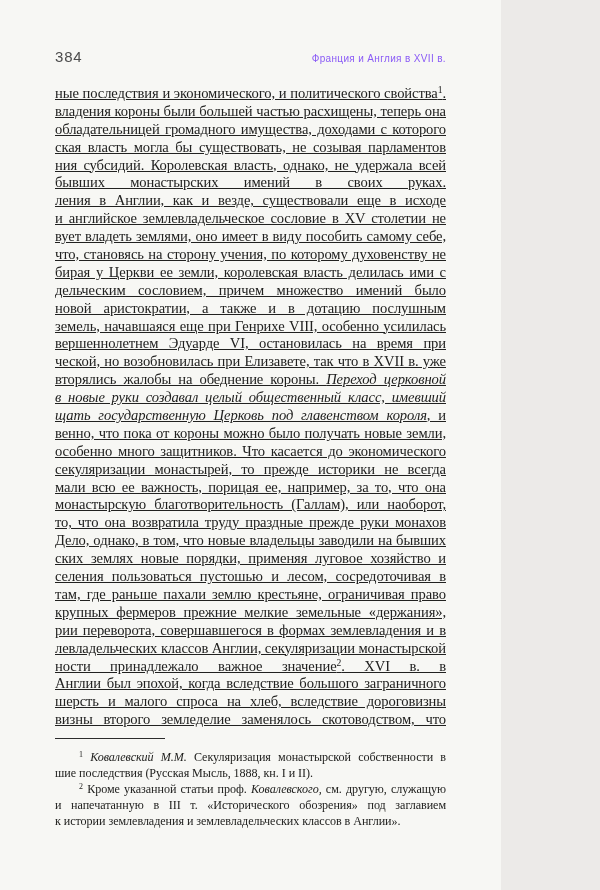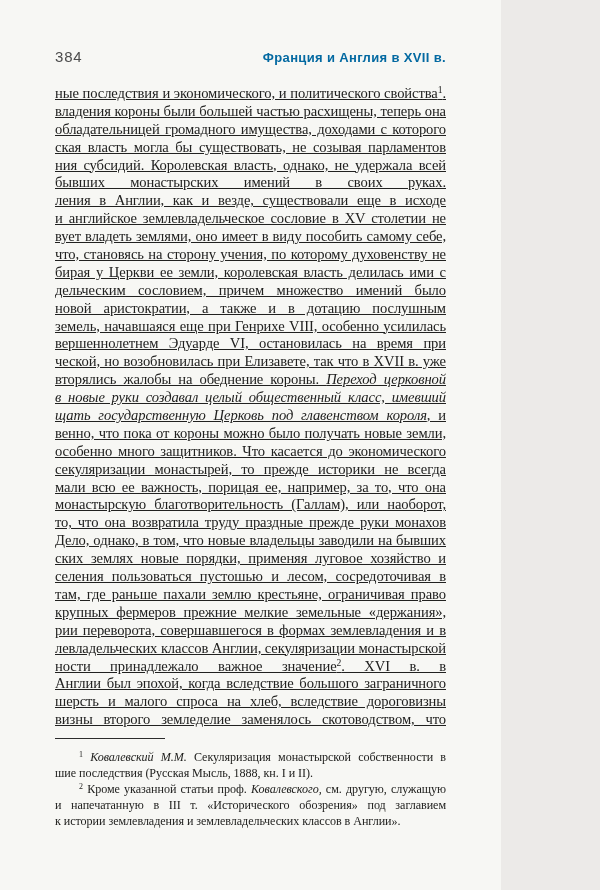--- a/index.html
+++ b/index.html
@@ -19,21 +19,21 @@
   }
   .running-header {
     display: flex;
     justify-content: space-between;
     align-items: baseline;
     font-family: "Liberation Sans", sans-serif;
     color: #4c4c4c;
     height: 19px;
   }
   .pagenum { font-size: 15px; letter-spacing: 0.8px; }
-  .runhead { font-size: 13px; letter-spacing: 0.35px; color: #0369a1; font-weight: bold; }
+  .runhead { font-size: 10px; letter-spacing: 0.35px; color: #8b5cf6; }
   .body-text {
     margin-top: 18px;
     font-size: 14.6px;
     line-height: 17.9px;
     letter-spacing: -0.1px;
     color: #212120;
     text-decoration: underline;
   }
   .line {
     text-align: justify;

